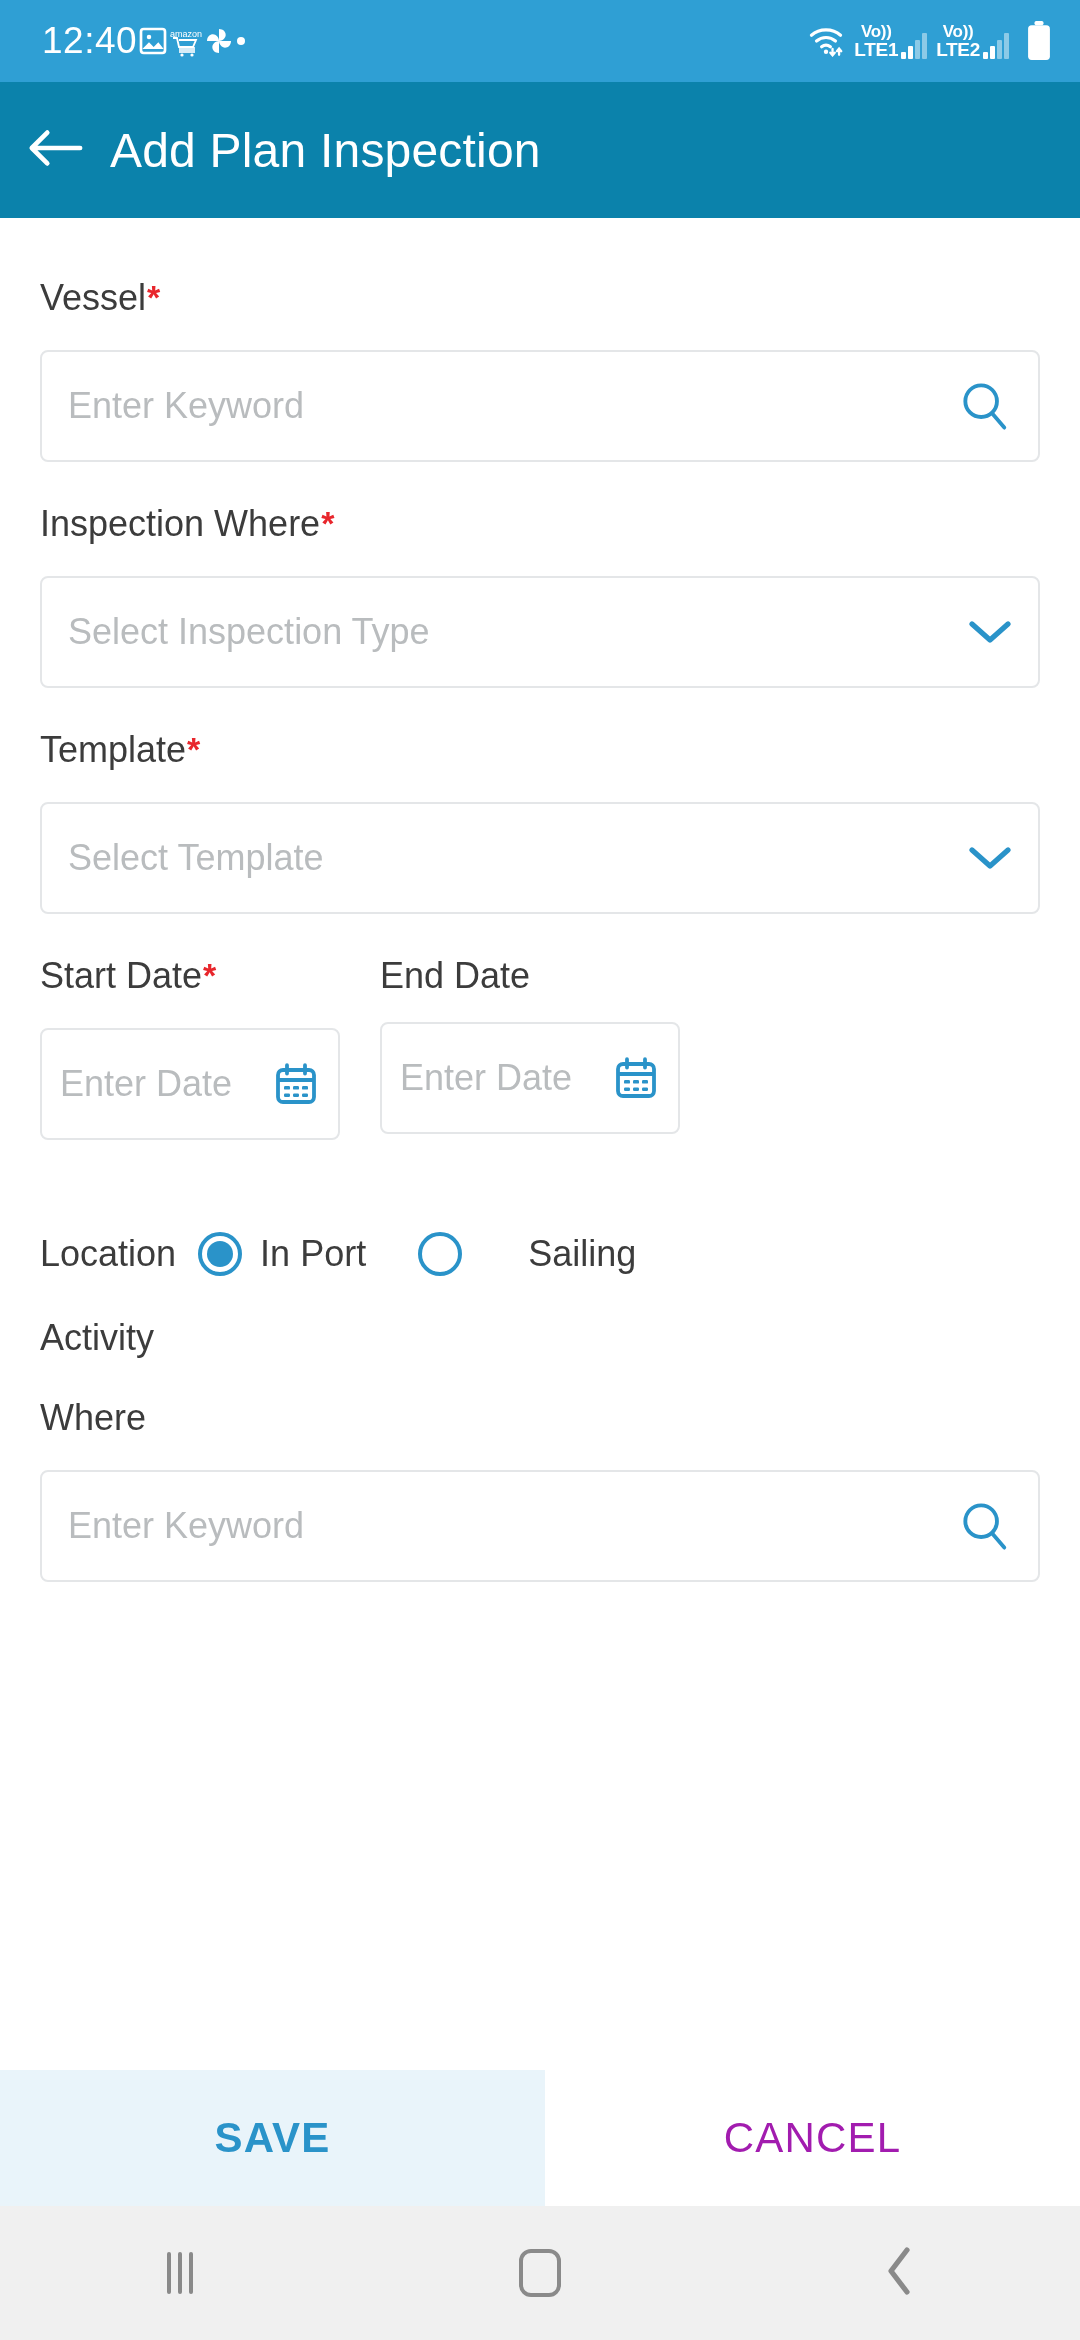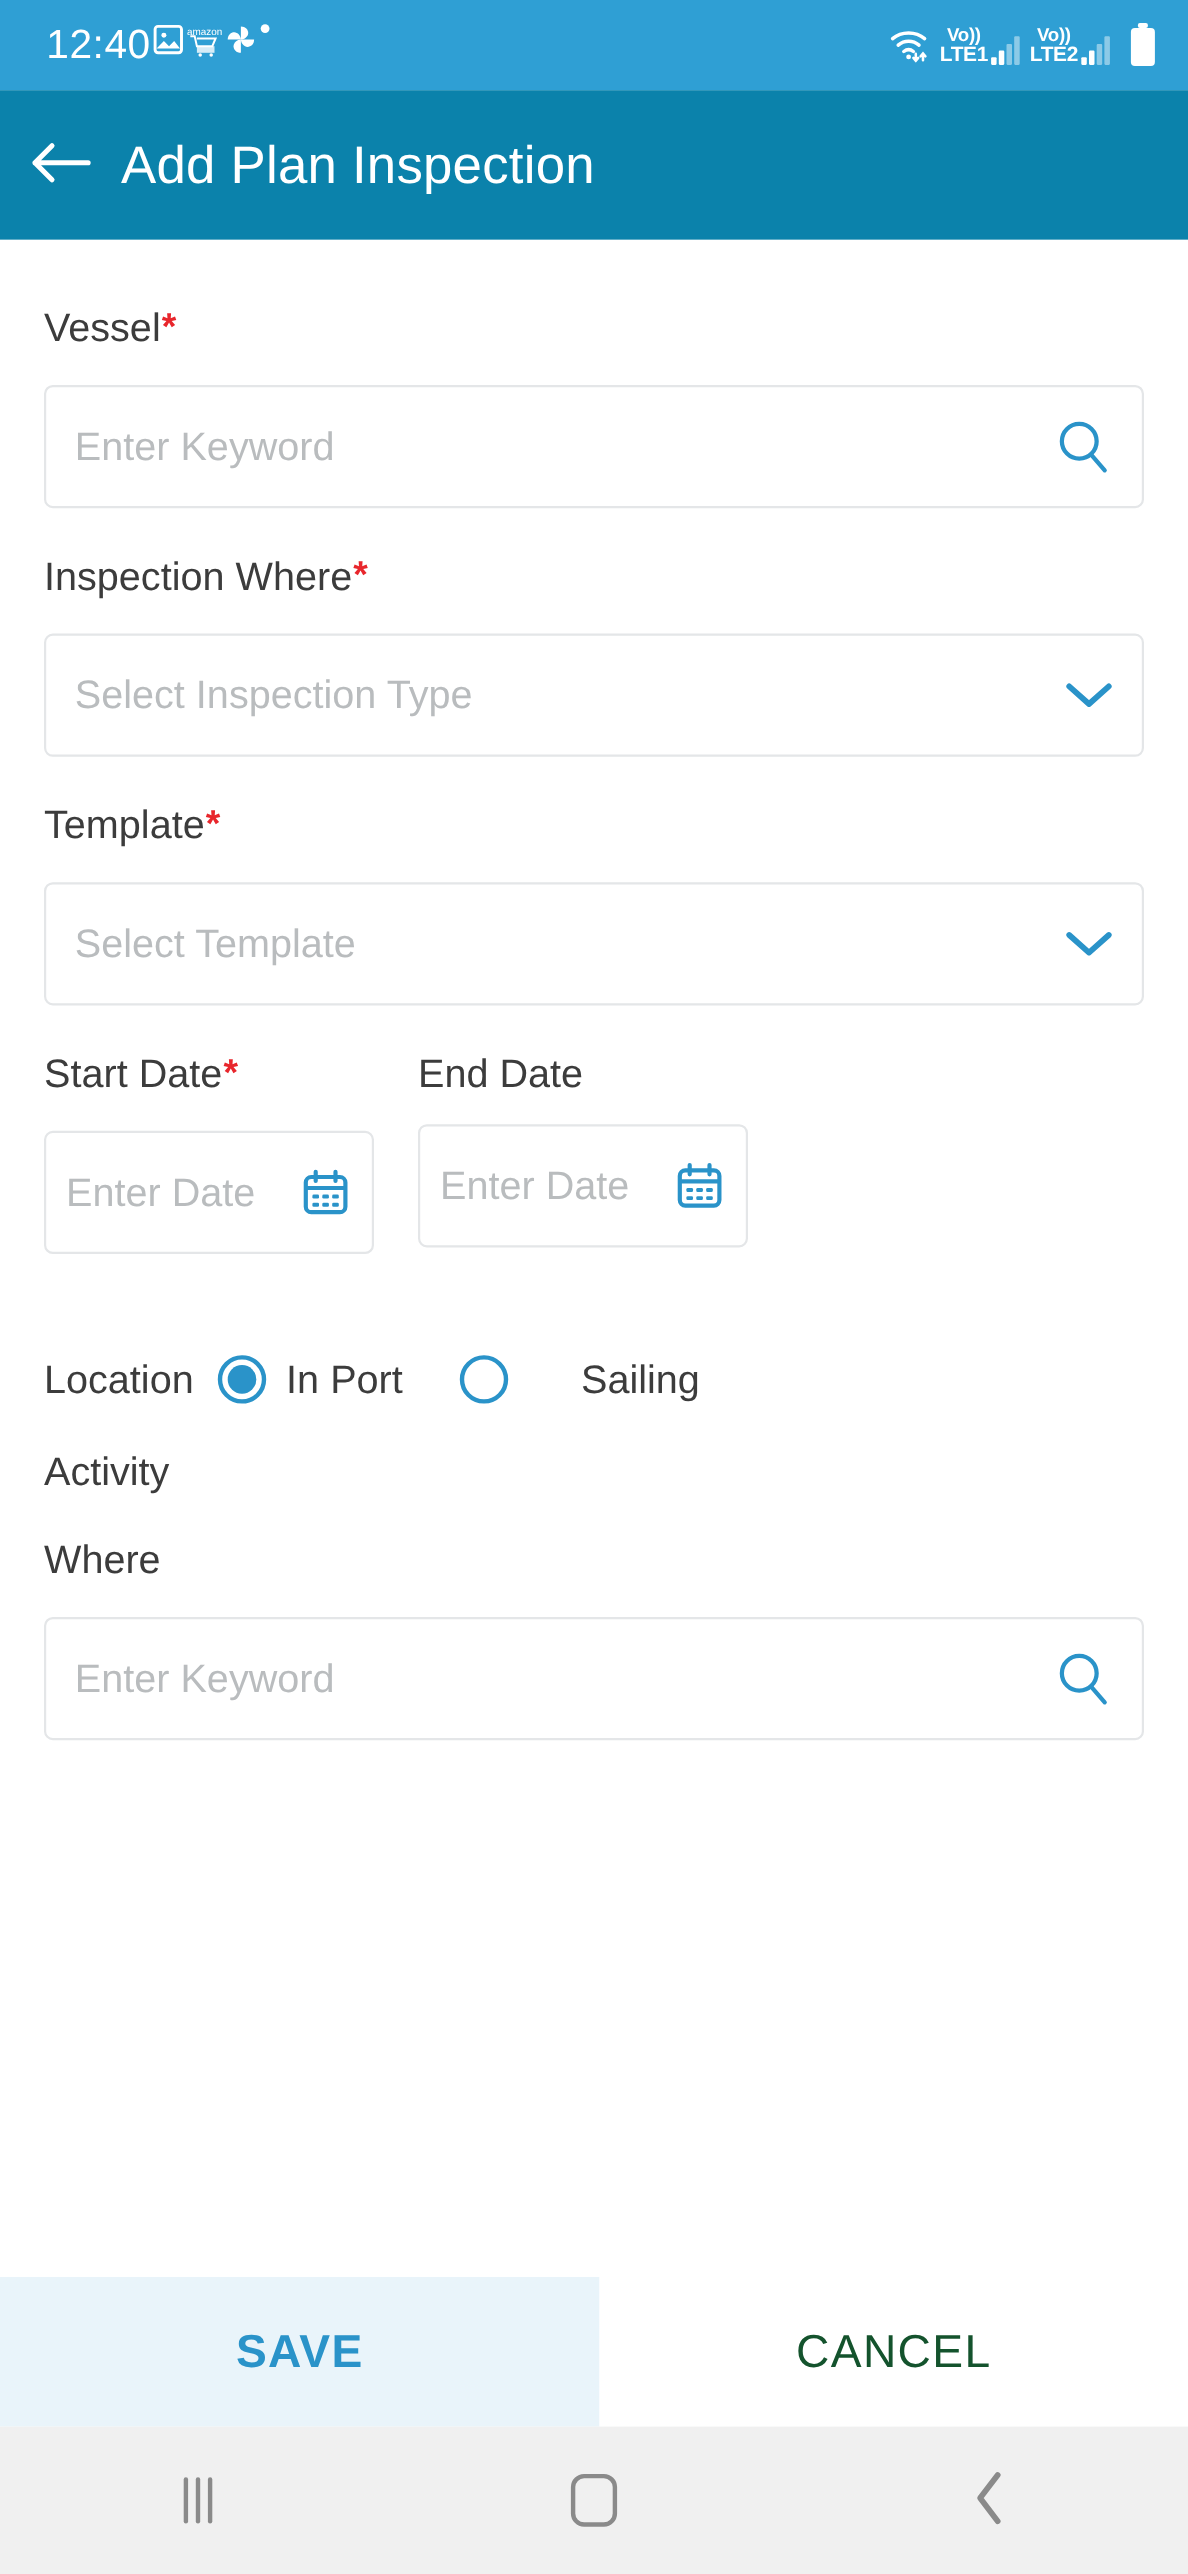--- a/index.html
+++ b/index.html
@@ -12,21 +12,21 @@
   .phone { position:relative; width:1080px; height:2340px; background:#ffffff; }
 
   
   .statusbar {
     position:absolute; top:0; left:0; width:1080px; height:82px;
     background:#2f9fd4;
     display:flex; align-items:center;
     padding:0 28px 0 42px;
     color:#ffffff;
   }
-  .sb-left { display:flex; align-items:flex-start; }
+  .sb-left { display:flex; align-items:center; }
   .sb-time { font-size:37px; font-weight:500; letter-spacing:0.5px; color:#fff; }
   .sb-right { margin-left:auto; display:flex; align-items:center; gap:9px; }
   .sb-ico { display:flex; align-items:center; }
   .volte-block { display:flex; align-items:flex-end; gap:3px; }
   .volte-txt { display:flex; flex-direction:column; align-items:center; line-height:1; }
   .volte-txt .v1 { font-size:17px; font-weight:700; letter-spacing:-0.3px; }
   .volte-txt .v2 { font-size:19px; font-weight:700; letter-spacing:-0.3px; }
   .bars { display:flex; align-items:flex-end; gap:2px; height:26px; }
   .bars i { display:block; width:5px; background:#fff; border-radius:1px; }
   .bars i:nth-child(1){height:7px;}
@@ -83,21 +83,21 @@
     display:flex; background:#ffffff;
   }
   .btn-save {
     width:545px; height:136px; background:#e9f4fa;
     display:flex; align-items:center; justify-content:center;
     color:#2a93c9; font-size:42px; font-weight:700; letter-spacing:1.2px; cursor:pointer;
   }
   .btn-cancel {
     flex:1; height:136px; background:#ffffff;
     display:flex; align-items:center; justify-content:center;
-    color:#14532d; font-size:42px; font-weight:400; letter-spacing:1.2px; cursor:pointer;
+    color:#a21caf; font-size:42px; font-weight:400; letter-spacing:1.2px; cursor:pointer;
   }
 
   
   .navbar {
     position:absolute; left:0; bottom:0; width:1080px; height:134px;
     background:#f0f0f0; display:flex; align-items:center;
   }
   .nav-btn { flex:1; display:flex; align-items:center; justify-content:center; cursor:pointer; }
   .recents { display:flex; gap:7px; }
   .recents i { display:block; width:4px; height:42px; background:#8a8a8a; border-radius:2px; }

